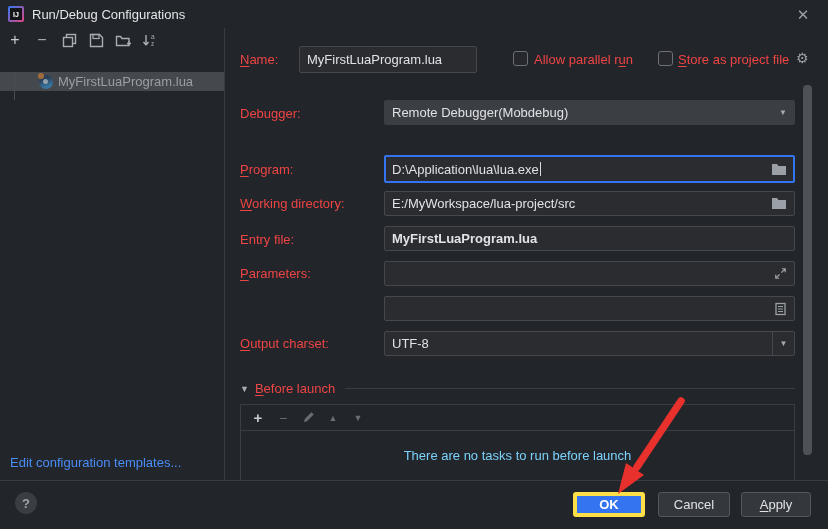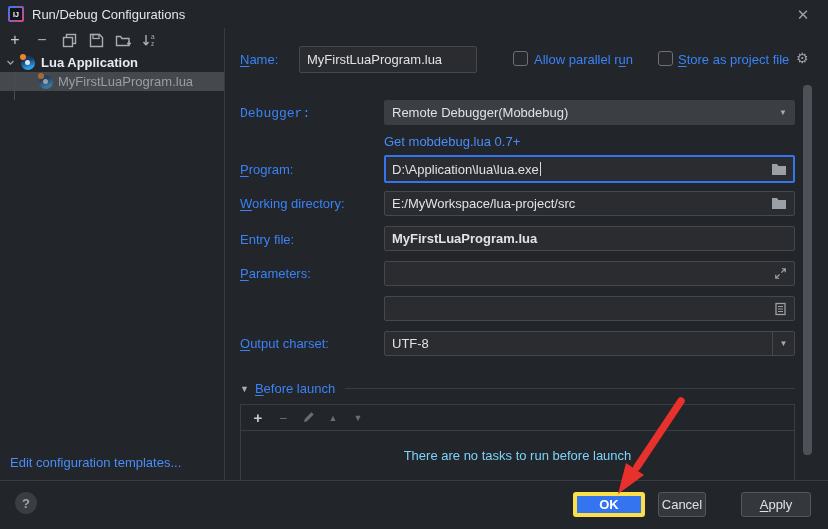--- a/index.html
+++ b/index.html
@@ -3,21 +3,21 @@
 <meta charset="utf-8">
 <style>
   html,body{margin:0;padding:0;background:#22252a;}
   *{box-sizing:border-box;}
   .window{
     position:relative;width:828px;height:529px;overflow:hidden;
     background:#22252a;color:#dfe1e5;
     font-family:"Liberation Sans",sans-serif;font-size:13px;
   }
   .abs{position:absolute;}
-  .label{color:#3b82f6;white-space:nowrap;}
+  .label{color:#ef4444;white-space:nowrap;}
   .mn{text-decoration:underline;text-underline-offset:2px;}
 
   
   .ij-logo{left:8px;top:6px;width:16px;height:16px;background:linear-gradient(135deg,#2f7bf5,#e3447f);
     display:flex;align-items:center;justify-content:center;border-radius:2px;}
   .ij-logo .inner{width:12px;height:12px;background:#131519;display:flex;align-items:center;justify-content:center;
     color:#fff;font-size:7px;font-weight:bold;letter-spacing:0;}
   .dlg-title{left:32px;top:7px;color:#e3e5e8;}
   .close-btn{left:792px;top:4px;width:22px;height:22px;display:flex;align-items:center;justify-content:center;
     color:#9da0a6;font-size:15px;cursor:default;}
@@ -70,21 +70,21 @@
   
   .scroll-thumb{left:803px;top:85px;width:9px;height:370px;border-radius:4px;background:#4e5157;}
 
   
   .footer-divider{left:0;top:480px;width:828px;height:1px;background:#393c41;}
   .help-btn{left:15px;top:492px;width:22px;height:22px;border-radius:50%;background:#3a3d42;color:#a0a4ab;
     display:flex;align-items:center;justify-content:center;font-weight:bold;font-size:13px;}
   .btn{height:25px;border-radius:3px;display:flex;align-items:center;justify-content:center;
     background:#34373c;border:1px solid #54575d;color:#dfe1e5;cursor:default;}
   .btn-ok{left:573px;top:492px;width:72px;background:#3574f0;border:4px solid #fde047;color:#fff;font-weight:bold;}
-  .btn-cancel{left:658px;top:492px;width:48px;}
+  .btn-cancel{left:658px;top:492px;width:72px;}
   .btn-apply{left:741px;top:492px;width:70px;}
 
   .annotation-arrow{left:0;top:0;width:828px;height:529px;pointer-events:none;z-index:20;}
   svg.ic{display:block;}
 </style>
 </head>
 <body>
 
 <div class="window">
 
@@ -118,32 +118,20 @@
     </div>
     <div class="tbi">
       <svg class="ic" width="16" height="15" viewBox="0 0 16 15">
           <path d="M4 2v10M4 12l-2.5-3M4 12l2.5-3" stroke="#a9adb3" stroke-width="1.4" fill="none"></path>
           <text x="9" y="6" font-size="6.5" fill="#a9adb3" font-family="inherit">a</text>
           <text x="9" y="13" font-size="6.5" fill="#a9adb3" font-family="inherit">z</text>
         </svg>
     </div>
   </div>
 
-  <div class="abs tree-row">
-    <div class="chev">
-      <svg class="ic" width="9" height="9" viewBox="0 0 9 9">
-          <path d="M1.5 3l3 3 3-3" fill="none" stroke="#9aa0a6" stroke-width="1.4"></path>
-        </svg>
-    </div>
-    <div class="lua-icon" style="margin-left:6px;">
-      <div class="lua-globe"></div>
-        <div class="lua-badge"></div>
-    </div>
-    <div class="tree-parent-label">Lua Application</div>
-  </div>
 
   <div class="abs tree-row sel">
     <div class="lua-icon dim" style="margin-left:39px;">
       <div class="lua-globe"></div>
         <div class="lua-badge"></div>
     </div>
     <div class="tree-child-label">MyFirstLuaProgram.lua</div>
   </div>
   <div class="abs indent-guide"></div>
 
@@ -152,26 +140,25 @@
   <div class="abs label" style="left:240px;top:52px;"><span class="mn">N</span><span>ame:</span></div>
   <div class="abs field" style="left:299px;top:46px;width:178px;height:27px;">
     <span>MyFirstLuaProgram.lua</span>
   </div>
   <div class="abs checkbox" style="left:513px;top:51px;"></div>
   <div class="abs label" style="left:534px;top:52px;"><span>Allow parallel r</span><span class="mn">u</span><span>n</span></div>
   <div class="abs checkbox" style="left:658px;top:51px;"></div>
   <div class="abs label" style="left:678px;top:52px;"><span class="mn">S</span><span>tore as project file</span></div>
   <div class="abs gear" style="left:796px;top:50px;">⚙</div>
 
-  <div class="abs label" style="left:240px;top:106px;font-family:Liberation Mono, monospace;">Debugger:</div>
+  <div class="abs label" style="left:240px;top:106px;">Debugger:</div>
   <div class="abs combo" style="left:384px;top:100px;width:411px;height:25px;">
     <span class="grow">Remote Debugger(Mobdebug)</span>
     <span class="combo-arrow">▼</span>
   </div>
-  <div class="abs link" style="left:384px;top:134px;">Get mobdebug.lua 0.7+</div>
 
   <div class="abs label" style="left:240px;top:162px;"><span class="mn">P</span><span>rogram:</span></div>
   <div class="abs field focused" style="left:384px;top:155px;width:411px;height:28px;">
     <span>D:\Application\lua\lua.exe</span>
       <span class="caret"></span>
     <span class="grow"></span>
     <svg class="ic" width="16" height="13" viewBox="0 0 16 13">
         <path d="M1 1h5l1.5 2H15v9H1z" fill="#9aa0a6"></path>
       </svg>
   </div>

